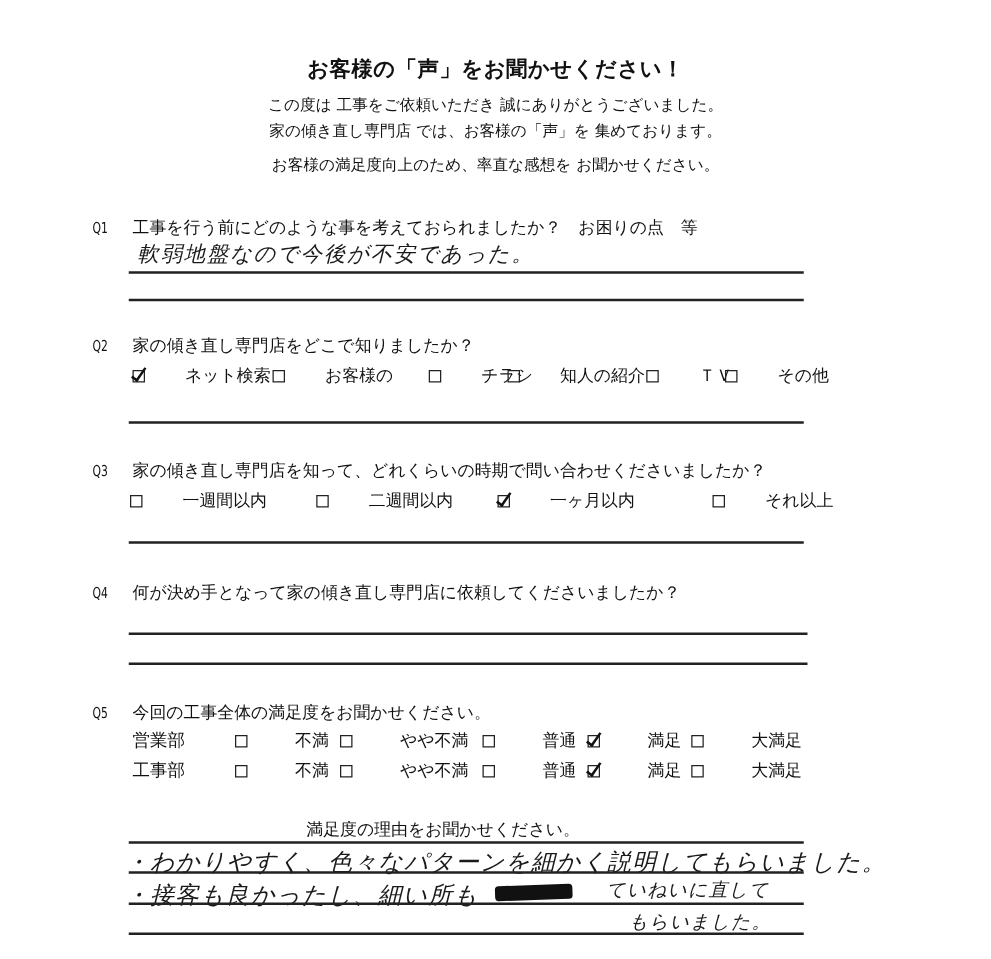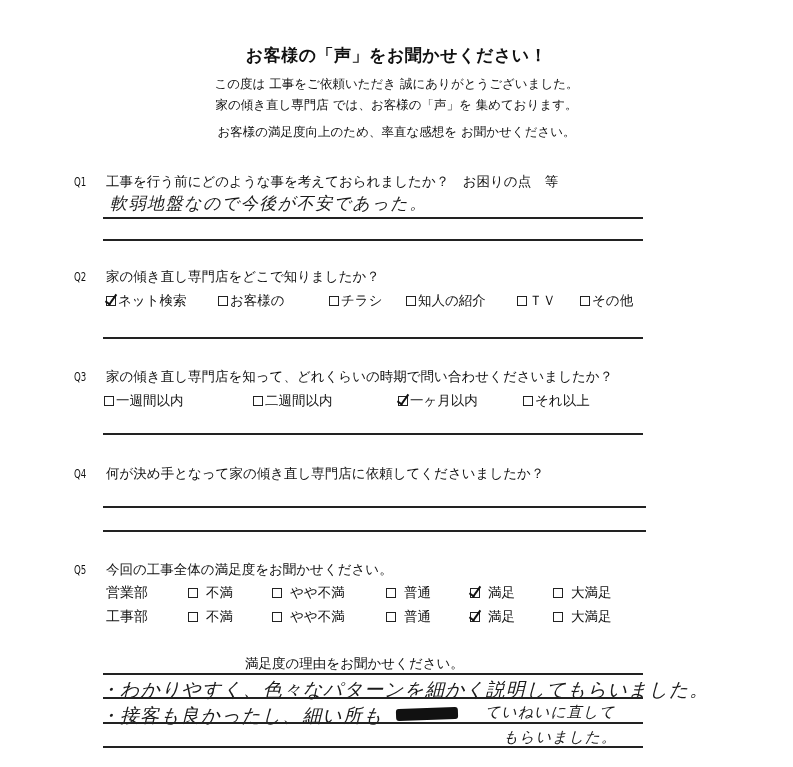--- a/index.html
+++ b/index.html
@@ -7,21 +7,21 @@
     width: 793px; height: 767px; position: relative; overflow: hidden;
     font-family: "DejaVu Sans", sans-serif; color: #111;
   }
   .abs { position: absolute; }
   .title { left: 0; width: 793px; top: 44px; text-align: center; font-size: 17px; font-weight: bold; letter-spacing: 0.5px; }
   .intro { left: 0; width: 793px; text-align: center; font-size: 12.5px; }
   .qnum { font-size: 12px; left: 74px; font-family: "DejaVu Sans Condensed", "DejaVu Sans", sans-serif; transform: scaleX(0.8); transform-origin: left; }
   .qtext { font-size: 13.5px; left: 106px; white-space: nowrap; }
   .line { height: 2px; background: #222; left: 103px; }
   .hand { font-family: "DejaVu Serif", serif; font-style: italic; font-size: 17px; color: #1a1a1a; white-space: nowrap; letter-spacing: 1.5px; }
-  .opt { font-size: 13.5px; white-space: nowrap; display: flex; align-items: center; }
+  .opt { font-size: 13.5px; white-space: nowrap; display: flex; align-items: center; gap: 30px; }
   .box { display: inline-block; width: 10px; height: 10px; border: 1.4px solid #222; margin-right: 2px; position: relative; box-sizing: border-box; }
   .box.checked::after {
     content: ""; position: absolute; left: 1px; top: -5px; width: 4px; height: 11px;
     border-right: 2px solid #111; border-bottom: 2px solid #111; transform: rotate(35deg);
   }
   .dept { font-size: 14px; left: 106px; }
   .redact { background: #111; height: 12px; border-radius: 3px; transform: rotate(-2deg); }
 </style>
 </head>
 <body>
@@ -40,21 +40,21 @@
 <div class="abs qnum" style="top:270px">Q2</div>
 <div class="abs qtext" style="top:268px">家の傾き直し専門店をどこで知りましたか？</div>
 <div class="abs opt" style="left:106px; top:292px">
   <span class="box checked"></span>
     <span>ネット検索</span>
 </div>
 <div class="abs opt" style="left:218px; top:292px">
   <span class="box"></span>
     <span>お客様の</span>
 </div>
-<div class="abs opt" style="left:329px; top:292px">
+<div class="abs opt" style="left:343px; top:292px">
   <span class="box"></span>
     <span>チラシ</span>
 </div>
 <div class="abs opt" style="left:406px; top:292px">
   <span class="box"></span>
     <span>知人の紹介</span>
 </div>
 <div class="abs opt" style="left:517px; top:292px">
   <span class="box"></span>
     <span>ＴＶ</span>
@@ -72,21 +72,21 @@
     <span>一週間以内</span>
 </div>
 <div class="abs opt" style="left:253px; top:392px">
   <span class="box"></span>
     <span>二週間以内</span>
 </div>
 <div class="abs opt" style="left:398px; top:392px">
   <span class="box checked"></span>
     <span>一ヶ月以内</span>
 </div>
-<div class="abs opt" style="left:523px; top:392px">
+<div class="abs opt" style="left:570px; top:392px">
   <span class="box"></span>
     <span>それ以上</span>
 </div>
 <div class="abs line" style="top:433px; width:540px"></div>
 
 <div class="abs qnum" style="top:467px">Q4</div>
 <div class="abs qtext" style="top:465px">何が決め手となって家の傾き直し専門店に依頼してくださいましたか？</div>
 <div class="abs line" style="top:506px; width:543px"></div>
 <div class="abs line" style="top:530px; width:543px"></div>
 

